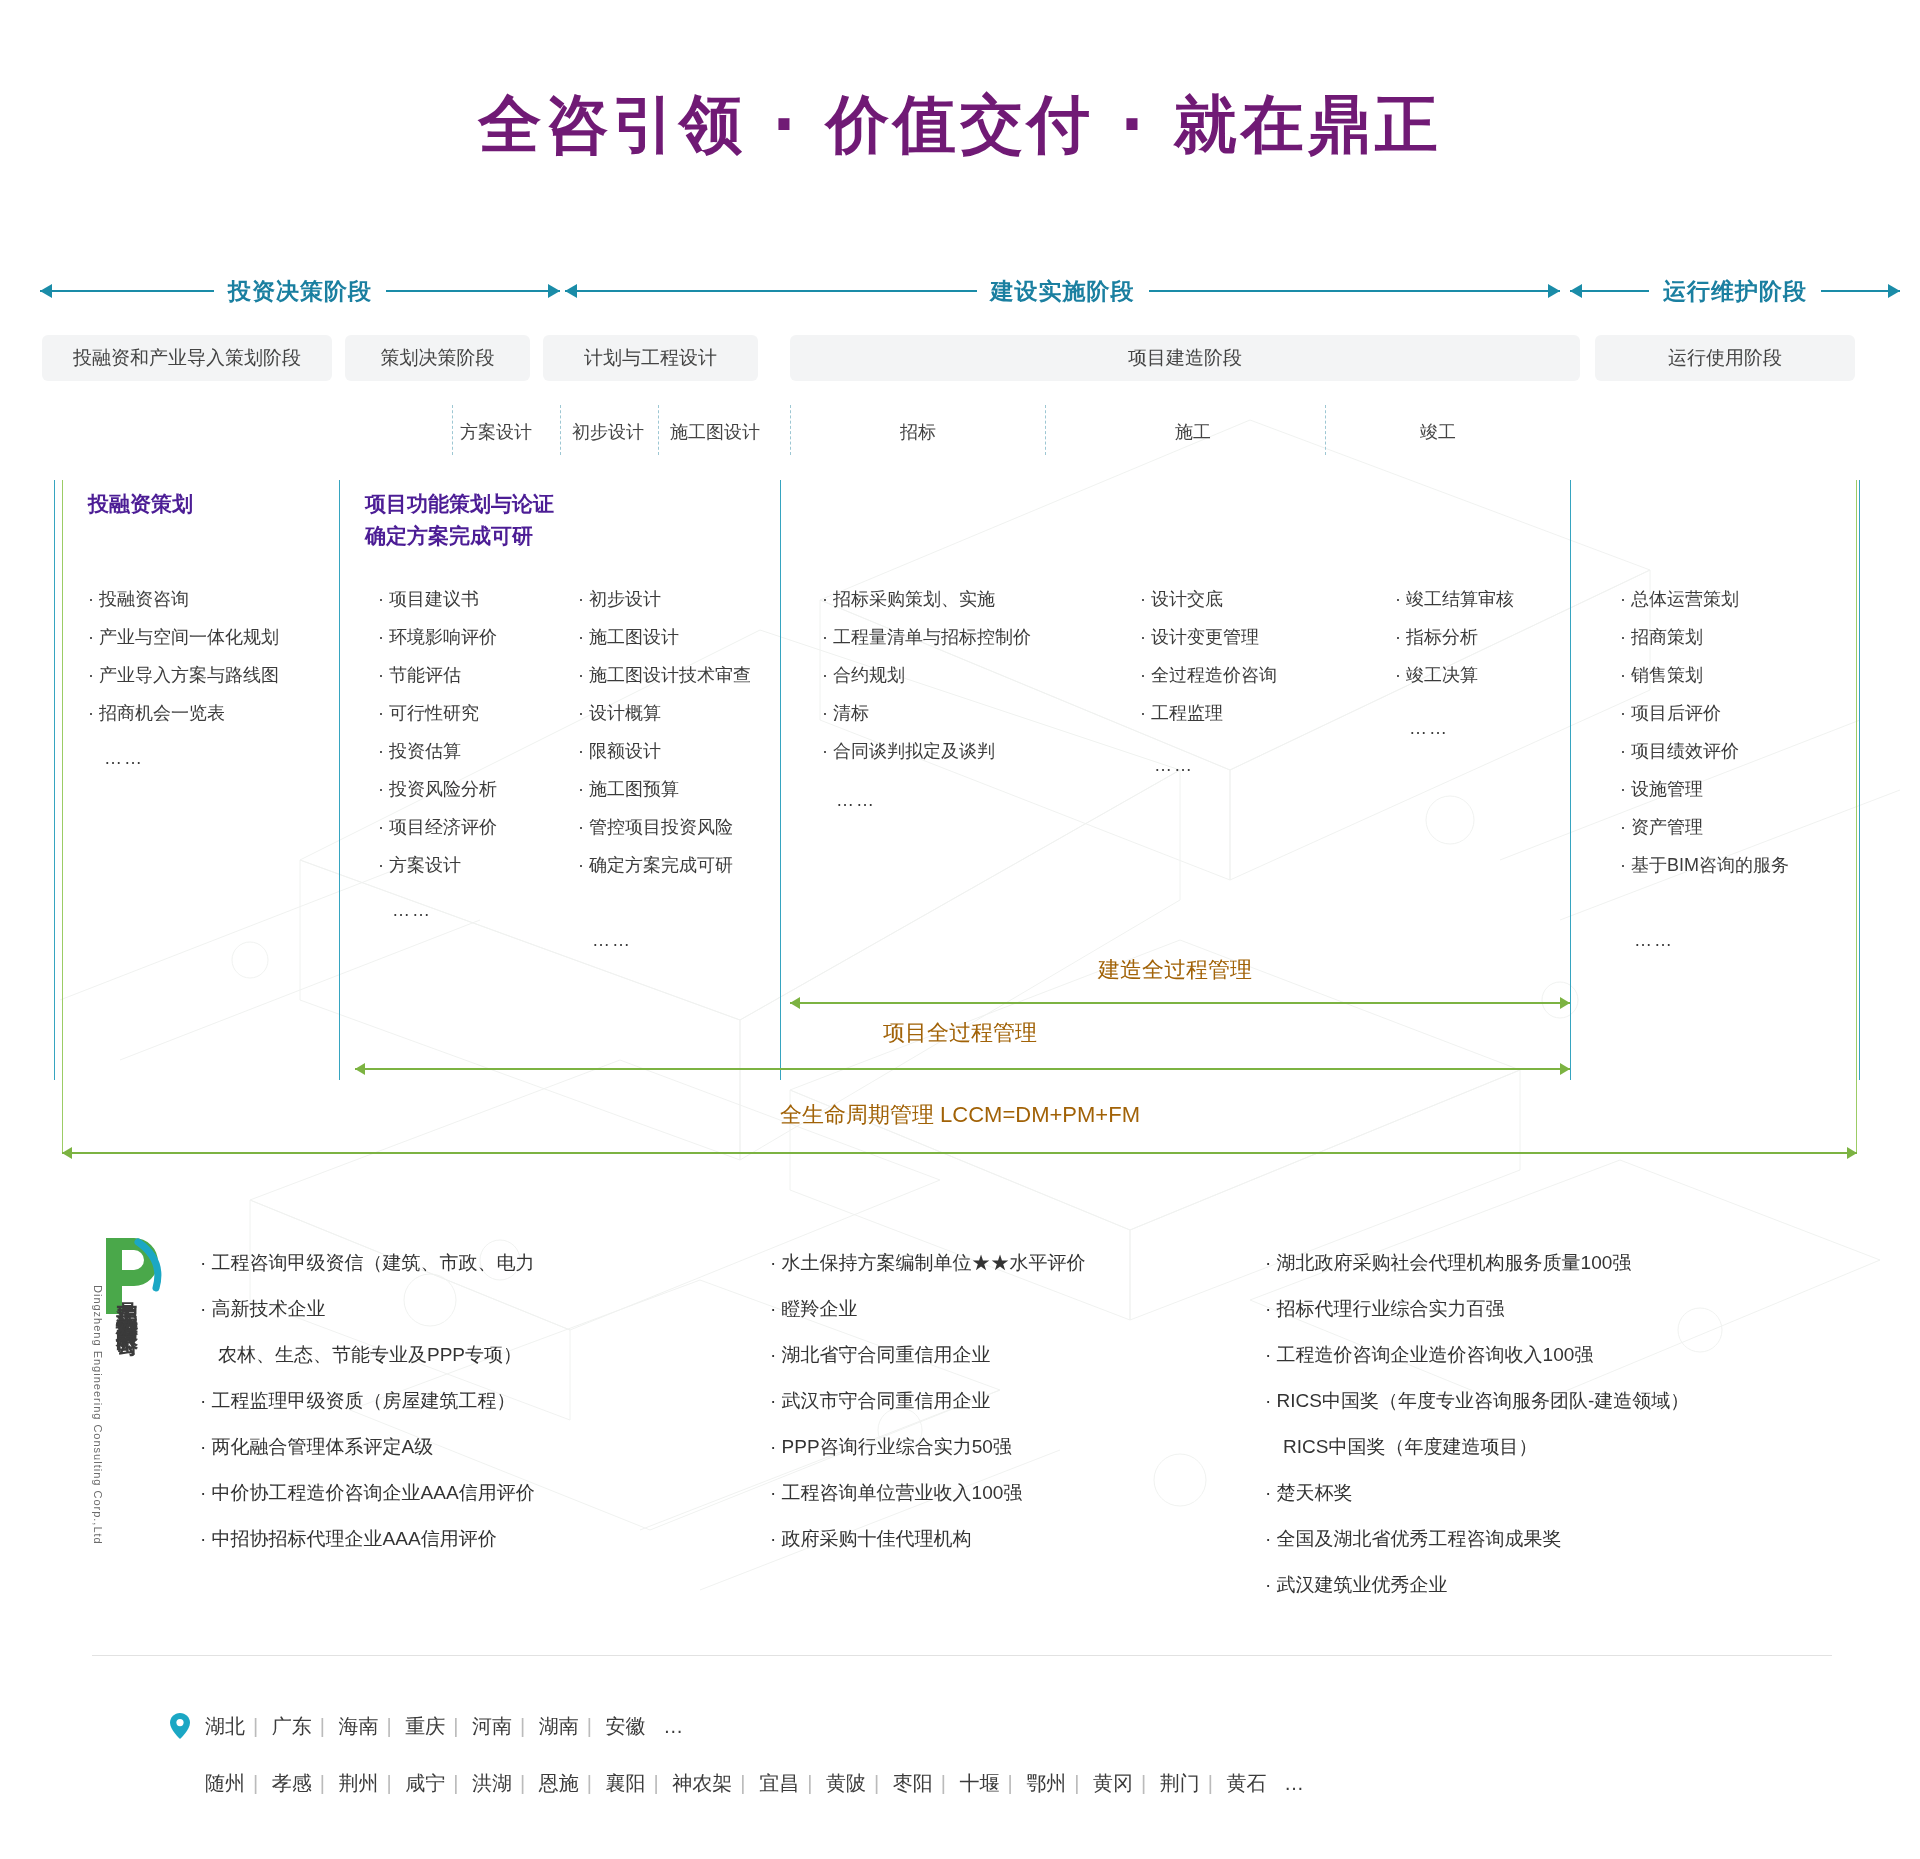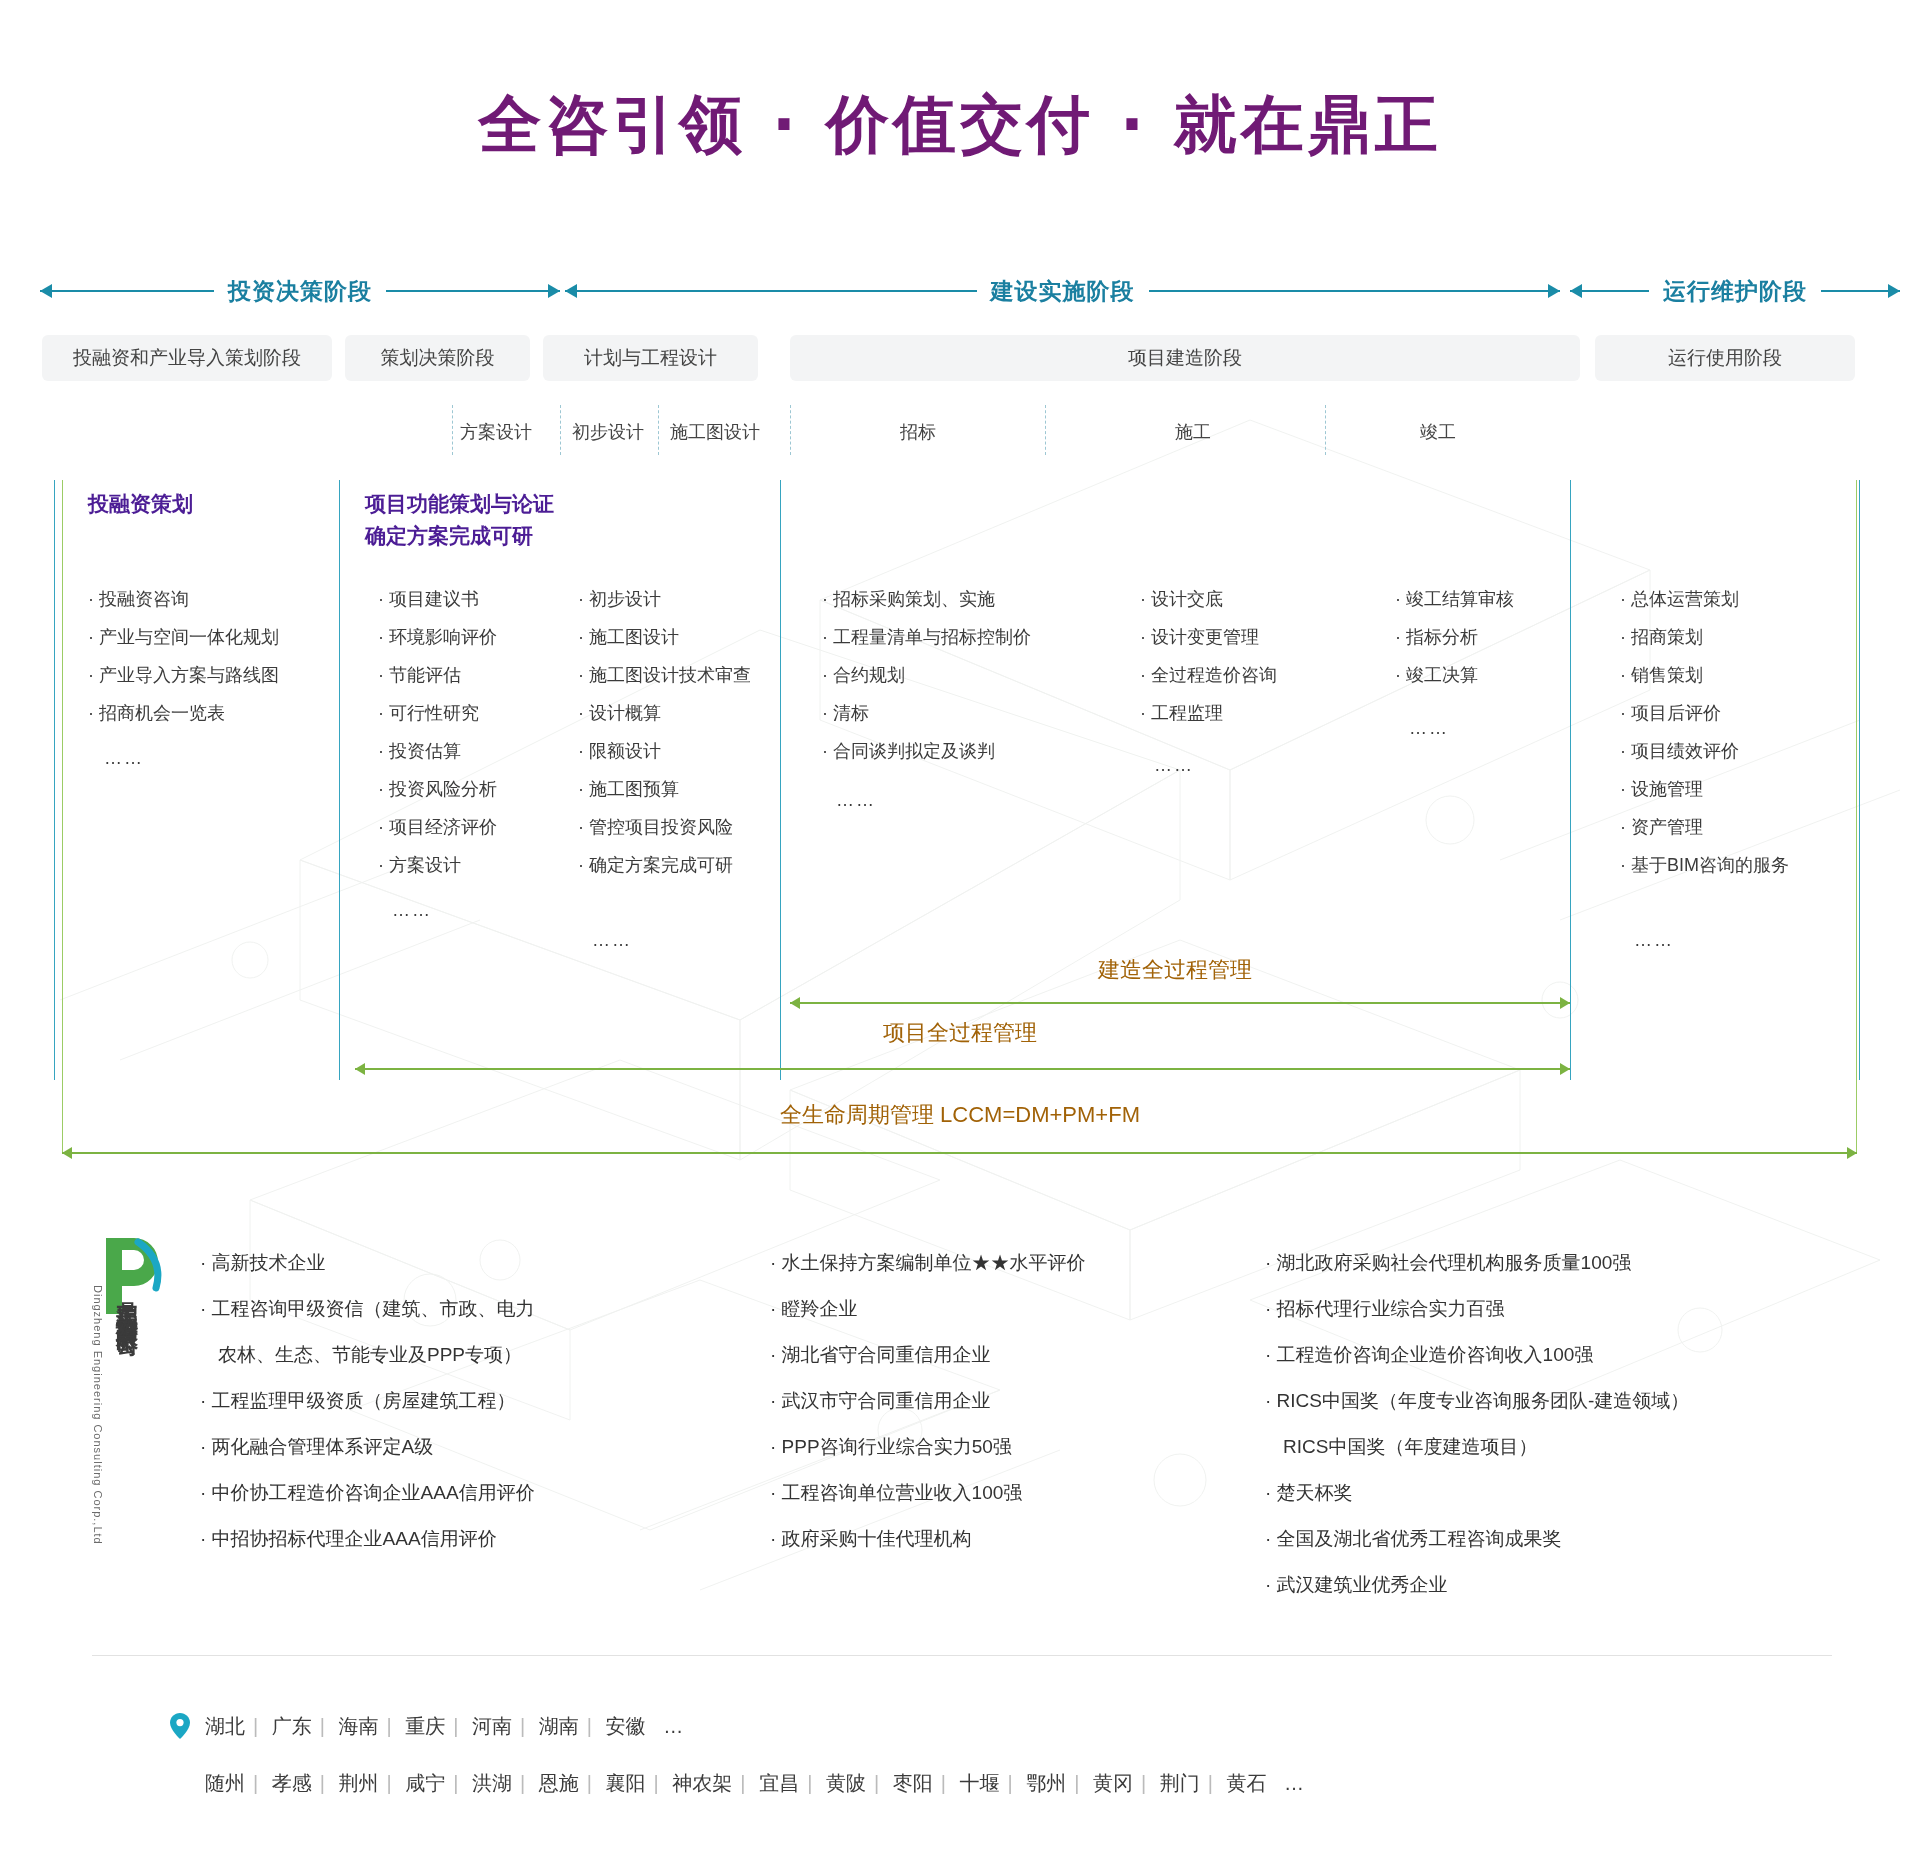--- a/index.html
+++ b/index.html
@@ -404,22 +404,22 @@
 
 <svg class="logo-wrap" viewBox="0 0 80 330">
   <path d="M14 6 h28 a24 24 0 0 1 0 48 H30 v28 h-16 Z" fill="#4aa84a"></path>
   <path d="M30 18 h12 a10 10 0 0 1 0 20 H30 Z" fill="#ffffff"></path>
   <path d="M46 10 q26 18 18 46" stroke="#1ba7c4" stroke-width="7" fill="none" stroke-linecap="round"></path>
 </svg>
 <div class="logo-cn">鼎正工程咨询股份有限公司</div>
 <div class="logo-en">Dingzheng Engineering Consulting Corp.,Ltd</div>
 
 <div class="cred-col" style="left:200px; top:1240px;">
+  <div class="item">工程咨询甲级资信（建筑、市政、电力</div>
   <div class="item">高新技术企业</div>
-  <div class="item">工程咨询甲级资信（建筑、市政、电力</div>
   <div class="item noDot sub">农林、生态、节能专业及PPP专项）</div>
   <div class="item">工程监理甲级资质（房屋建筑工程）</div>
   <div class="item">两化融合管理体系评定A级</div>
   <div class="item">中价协工程造价咨询企业AAA信用评价</div>
   <div class="item">中招协招标代理企业AAA信用评价</div>
 </div>
 
 <div class="cred-col" style="left:770px; top:1240px;">
   <div class="item">水土保持方案编制单位★★水平评价</div>
   <div class="item">瞪羚企业</div>

